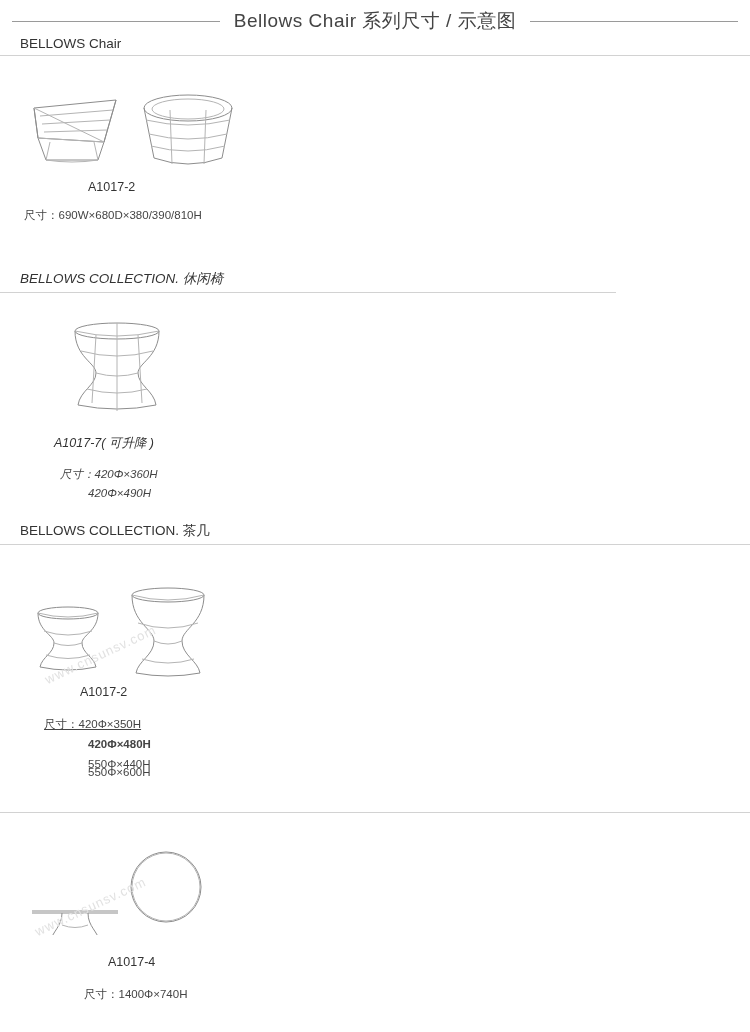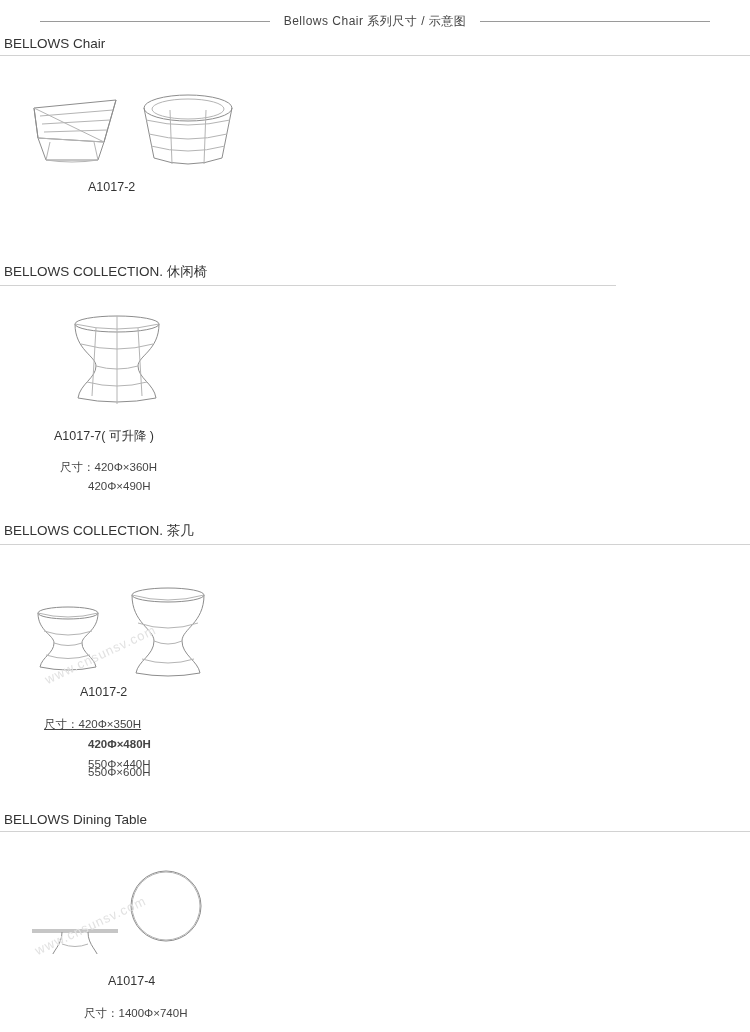--- a/index.html
+++ b/index.html
@@ -29,35 +29,35 @@
   }
   .header .rule {
     flex: 1 1 auto;
     height: 1px;
     background: #9a9a9a;
     max-width: 230px;
   }
   .header .title {
     flex: 0 0 auto;
     padding: 0 14px;
-    font-size: 12px;
+    font-size: 19px;
     letter-spacing: .5px;
     color: #444;
     white-space: nowrap;
   }
 
   
   .section {
     position: relative;
     padding: 0 0 0 0;
   }
   .section-head {
     font-size: 13.5px;
     color: #333;
-    padding-left: 4px;
+    padding-left: 20px;
     margin-bottom: 4px;
   }
   .divider {
     height: 1px;
     background: #d2d2d2;
     margin: 0 0 14px 0;
   }
   .section-body {
     position: relative;
   }
@@ -128,24 +128,25 @@
           <path class="stroke" d="M212 28 L202 78"></path>
           <path class="stroke" d="M134 78 Q168 90 202 78"></path>
           <path class="stroke-lite" d="M126 40 Q168 50 210 40"></path>
           <path class="stroke-lite" d="M129 54 Q168 64 207 54"></path>
           <path class="stroke-lite" d="M131 66 Q168 76 205 66"></path>
           <path class="stroke-lite" d="M150 30 L152 84"></path>
           <path class="stroke-lite" d="M186 30 L184 84"></path>
         </svg>
       </div>
       <div class="code" style="position:absolute; left:88px; top:110px;">A1017-2</div>
-    </div>
-  </div>
-
-  <div class="section" style="position:absolute; left:0; top:263px; width:616px; height:230px;">
+      <div class="dims" style="position:absolute; left:24px; top:136px;">尺寸：690W×680D×380/390/810H</div>
+    </div>
+  </div>
+
+  <div class="section" style="position:absolute; left:0; top:270px; width:616px; height:230px;font-style:italic;">
     <div class="section-head">BELLOWS COLLECTION. 休闲椅</div>
     <div class="divider"></div>
 
     <div class="section-body" style="height:180px;">
       <div style="position:absolute; left:62px; top:10px;">
         <svg width="110" height="100" viewBox="0 0 110 100">
           <ellipse class="stroke" cx="55" cy="14" rx="42" ry="8"></ellipse>
           <path class="stroke" d="M13 14 C13 40 34 46 34 56 C34 68 18 74 16 88"></path>
           <path class="stroke" d="M97 14 C97 40 76 46 76 56 C76 68 92 74 94 88"></path>
           <path class="stroke" d="M16 88 Q55 96 94 88"></path>
@@ -194,21 +195,20 @@
       <span class="wm" style="left:40px; top:88px;">www.cnsunsv.com</span>
       <div class="code" style="position:absolute; left:80px; top:126px;">A1017-2</div>
       <div class="dims" style="position:absolute; left:44px; top:156px;text-decoration:underline;">尺寸：420Φ×350H</div>
       <div class="dims" style="position:absolute; left:88px; top:176px;font-weight:bold;">420Φ×480H</div>
       <div class="dims" style="position:absolute; left:88px; top:196px;">550Φ×440H</div>
       <div class="dims" style="position:absolute; left:88px; top:204px;">550Φ×600H</div>
     </div>
   </div>
 
   <div class="section" style="position:absolute; left:0; top:812px; width:750px; height:200px;">
-    <div class="section-head">BELLOWS Dining Table</div>
     <div class="divider"></div>
 
     <div class="section-body" style="height:160px;">
       <div style="position:absolute; left:14px; top:8px;">
         <svg width="200" height="100" viewBox="0 0 200 100">
 
           <path class="stroke" d="M18 76 L104 76"></path>
           <path class="stroke" d="M18 78 L104 78"></path>
           <path class="stroke" d="M48 78 C48 92 38 96 36 108"></path>
           <path class="stroke" d="M74 78 C74 92 84 96 86 108"></path>

